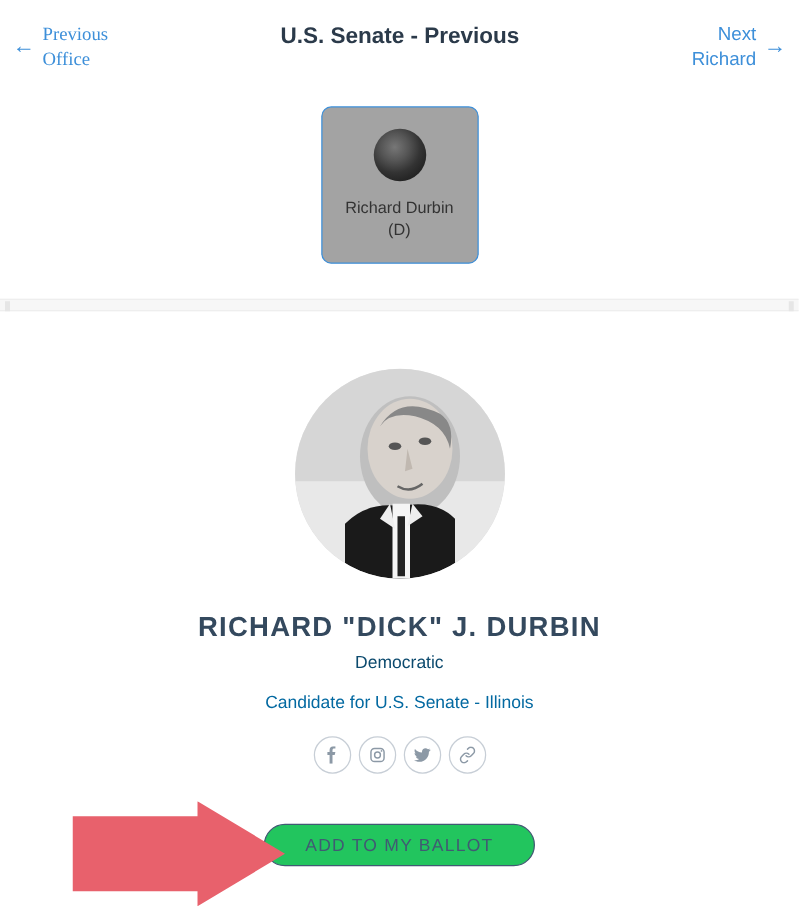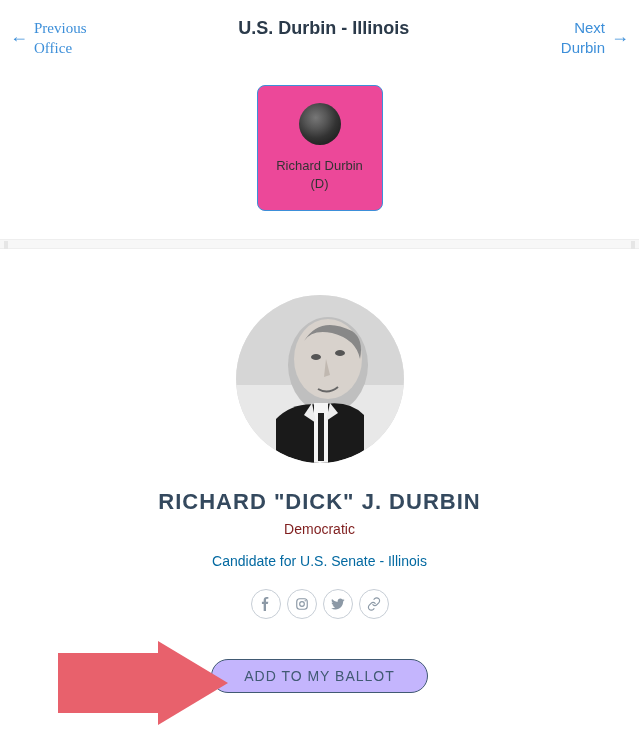--- a/index.html
+++ b/index.html
@@ -67,21 +67,21 @@
       width: 126px;
       height: 126px;
       border: 1px solid #3d8fd9;
       border-radius: 8px;
       display: flex;
       flex-direction: column;
       align-items: center;
       justify-content: center;
       padding: 10px;
       cursor: pointer;
-      background: #ec4899;
+      background: #a3a3a3;
     }
     .card-avatar {
       width: 42px;
       height: 42px;
       border-radius: 50%;
       background: radial-gradient(circle at 40% 35%, #777 0%, #555 30%, #333 55%, #111 100%);
       margin-bottom: 12px;
       position: relative;
       overflow: hidden;
     }
@@ -136,21 +136,21 @@
     }
     .profile-name {
       font-size: 22px;
       font-weight: 700;
       color: #34495e;
       letter-spacing: 1px;
       margin-bottom: 6px;
     }
     .profile-party {
       font-size: 14px;
-      color: #7f1d1d;
+      color: #0c4a6e;
       margin-bottom: 16px;
     }
     .profile-role {
       font-size: 14px;
       color: #0369a1;
       margin-bottom: 20px;
     }
     .social-row {
       display: flex;
       justify-content: center;
@@ -176,21 +176,21 @@
       fill: #8c99a6;
     }
     .ballot-button-row {
       display: flex;
       justify-content: center;
       position: relative;
       margin-bottom: 40px;
     }
     .ballot-button {
       border: 1px solid #415a73;
-      background: #c4b5fd;
+      background: #22c55e;
       color: #415a73;
       font-size: 14px;
       letter-spacing: 1px;
       padding: 8px 32px;
       border-radius: 28px;
       cursor: pointer;
       font-family: inherit;
     }
     .arrow-annotation {
       position: absolute;
@@ -207,25 +207,25 @@
 </head>
 <body>
 
 <div class="header">
   <div class="nav-left">
     <span class="arrow">←</span>
     <span style="white-space:pre-line;font-family:Liberation Serif, serif;">Previous
 Office</span>
   </div>
   <div class="header-center">
-    <div class="office-title">U.S. Durbin - Illinois</div>
+    <div class="office-title">U.S. Senate - Previous</div>
   </div>
   <div class="nav-right">
     <span style="white-space:pre-line;">Next
-Durbin</span>
+Richard</span>
     <span class="arrow">→</span>
   </div>
 </div>
 
 <div class="card-row">
   <div class="candidate-card">
     <div class="card-avatar"></div>
     <div class="card-name">Richard Durbin (D)</div>
   </div>
 </div>

